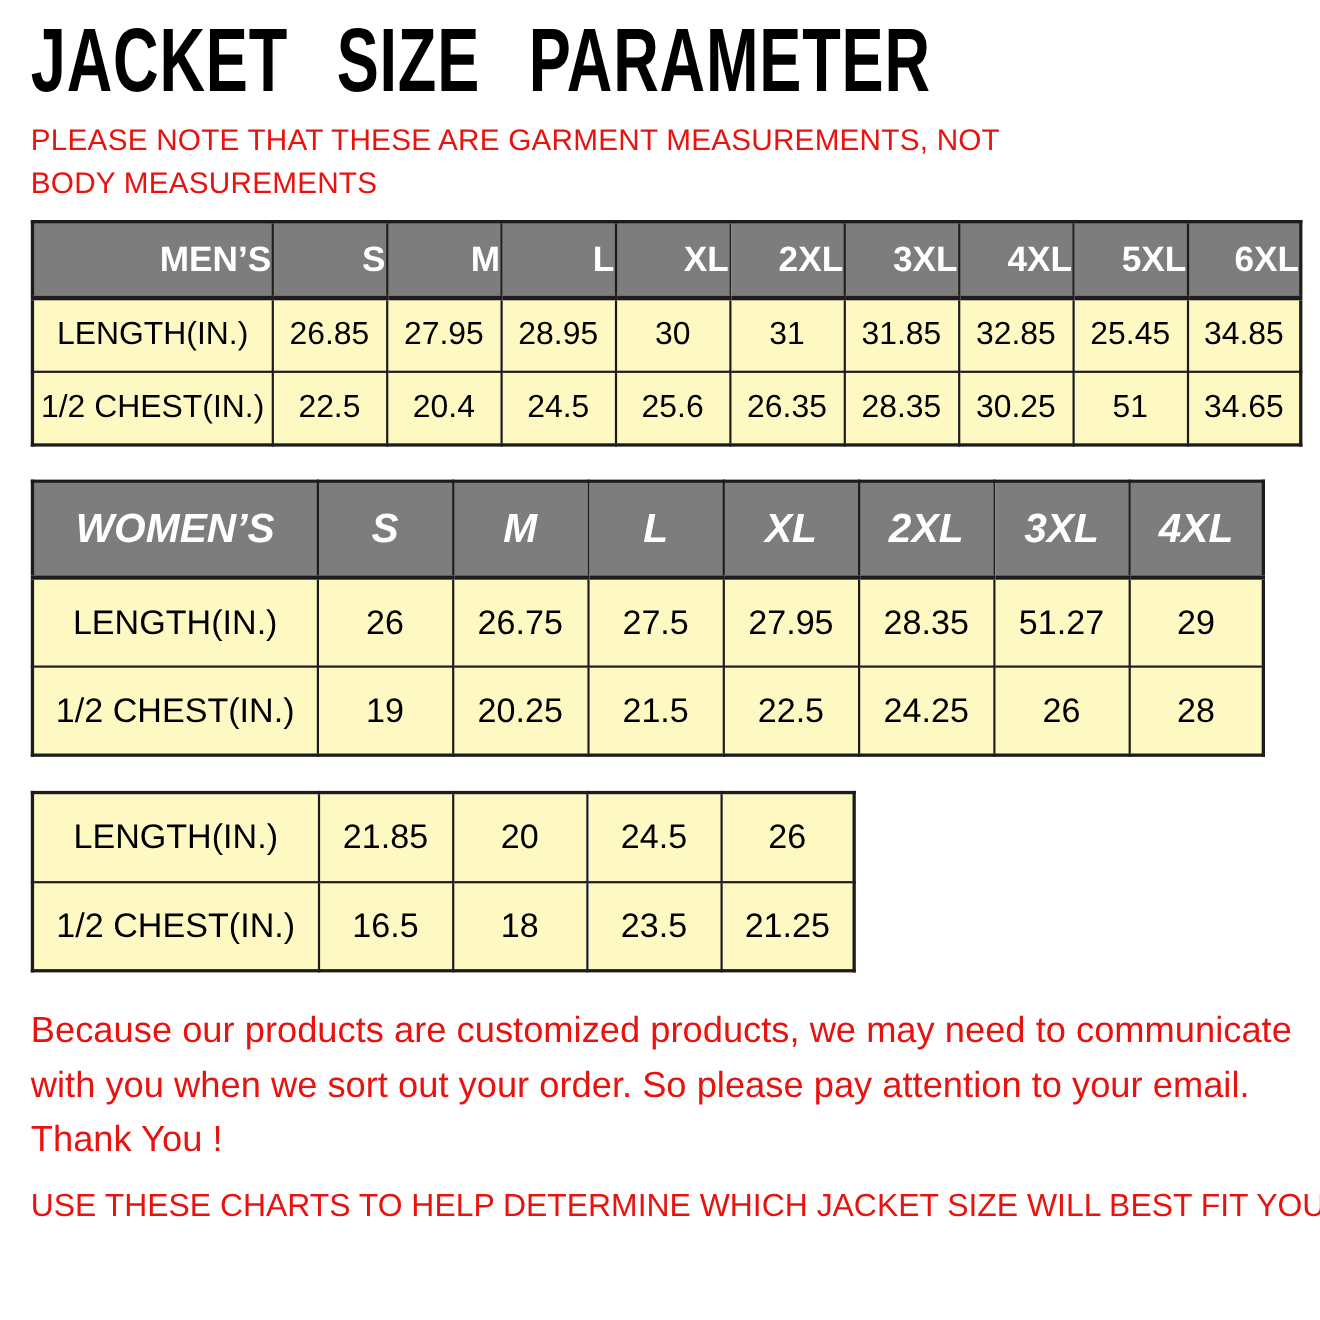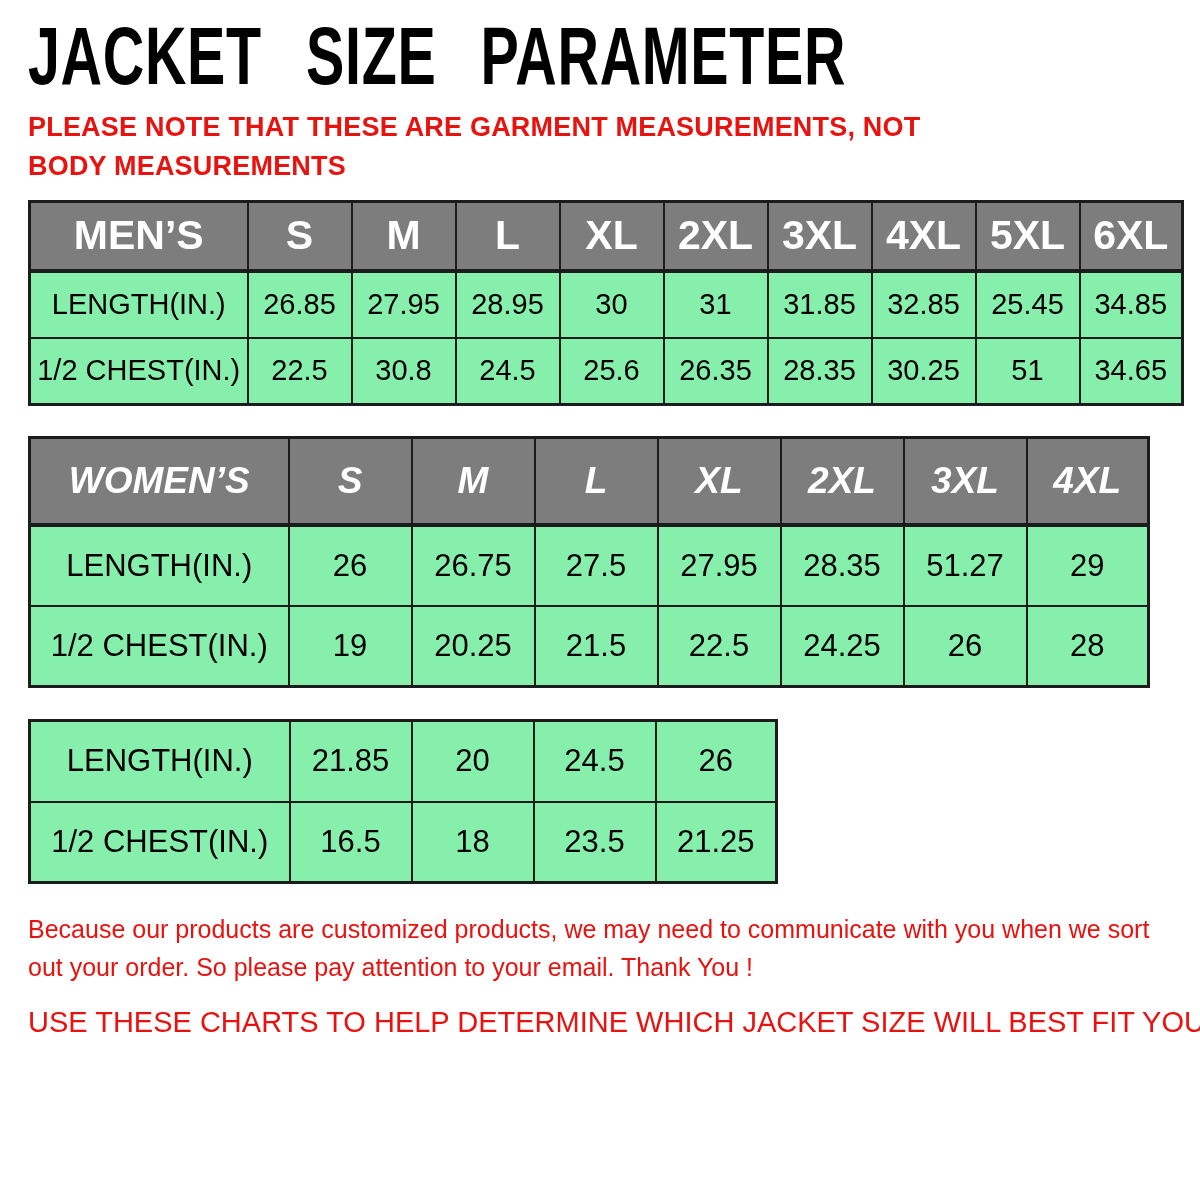--- a/index.html
+++ b/index.html
@@ -30,21 +30,20 @@
     color:#000;
   }
 
   .note{
     margin-top:20px;
     width:945px;
     color:var(--red);
     font-size:27px;
     line-height:1.45;
     letter-spacing:0.2px;
-    font-weight:bold;
   }
 
   table{
     border-collapse:collapse;
     table-layout:fixed;
     border:3px solid var(--border);
   }
   td{
     border:2px solid var(--border);
     text-align:center;
@@ -52,40 +51,40 @@
     padding:0;
     overflow:hidden;
     white-space:nowrap;
   }
   tr.head td{
     background:var(--gray);
     color:#fff;
     font-weight:bold;
     border-bottom-width:4px;
   }
-  tr.body td{background:#86efac;}
+  tr.body td{background:#fef9c3;}
   td.rowlabel{font-size:0.93em;}
 
   .mens{width:1152px;margin-top:14px;}
-  .mens tr.head td{height:69px;font-size:41px;}
+  .mens tr.head td{height:69px;font-size:32px;text-align:right;}
   .mens tr.body td{height:67px;font-size:29px;}
 
   .womens{width:1119px;margin-top:30px;}
   .womens tr.head td{height:87px;font-size:37px;font-style:italic;}
   .womens tr.body td{height:81px;font-size:31px;}
 
   .youth{width:747px;margin-top:31px;}
   .youth tr.head td{height:90px;font-size:37px;}
   .youth tr.body td{height:81px;font-size:31px;}
 
   .footer-para{
     margin-top:27px;
     width:1148px;
     color:var(--red);
-    font-size:25px;
+    font-size:33px;
     line-height:1.5;
   }
   .footer-line{
     margin-top:16px;
     width:1148px;
     color:var(--red);
     font-size:29px;
     line-height:1.4;
     white-space:nowrap;
   }
@@ -133,21 +132,21 @@
       <td>30</td>
       <td>31</td>
       <td>31.85</td>
       <td>32.85</td>
       <td>25.45</td>
       <td>34.85</td>
     </tr>
     <tr class="body">
       <td class="rowlabel">1/2 CHEST(IN.)</td>
       <td>22.5</td>
-      <td>30.8</td>
+      <td>20.4</td>
       <td>24.5</td>
       <td>25.6</td>
       <td>26.35</td>
       <td>28.35</td>
       <td>30.25</td>
       <td>51</td>
       <td>34.65</td>
     </tr>
   </tbody>
     </table>

